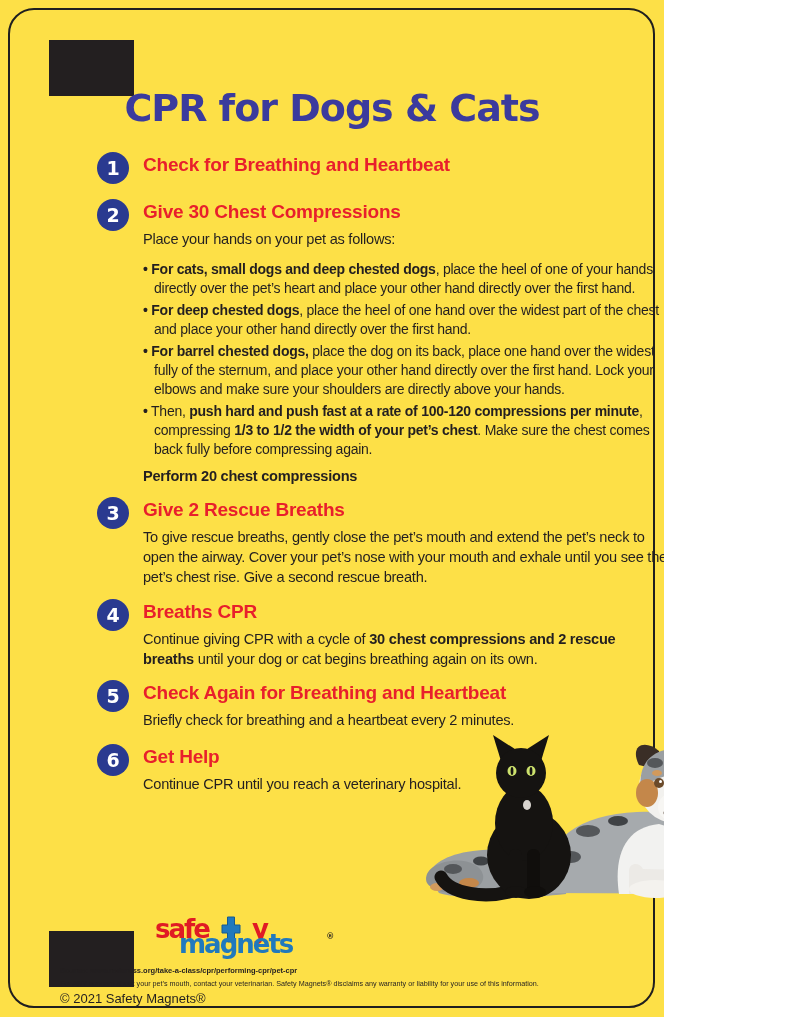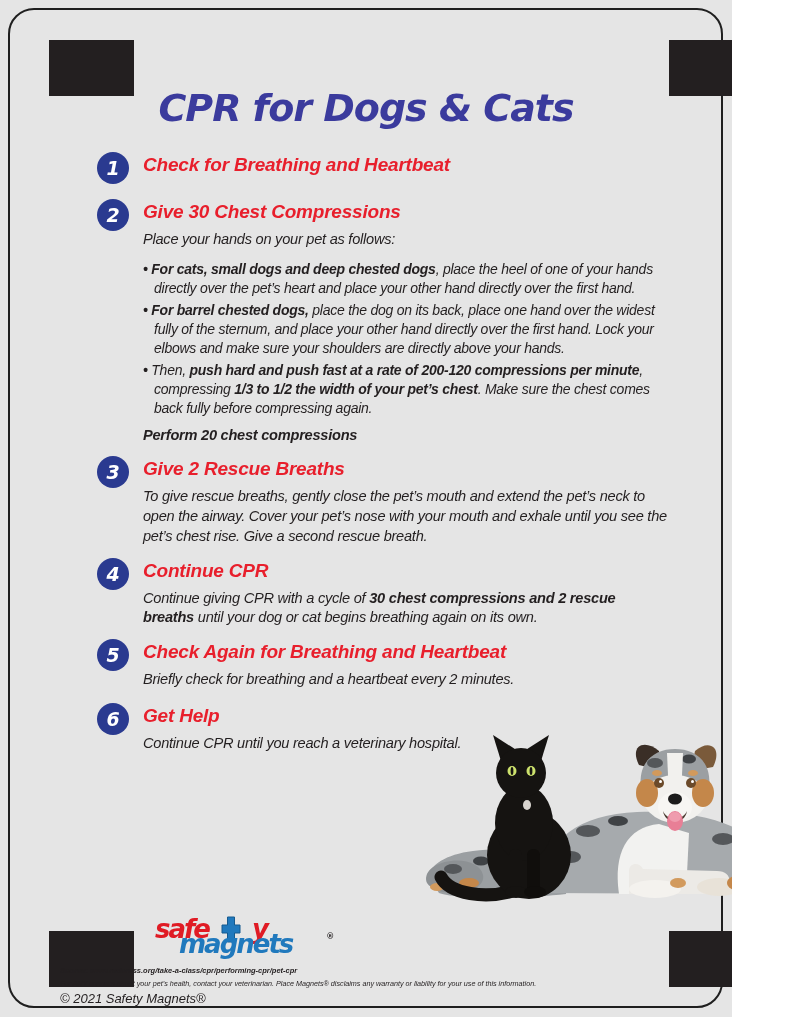--- a/index.html
+++ b/index.html
@@ -1,25 +1,24 @@
 <!DOCTYPE html>
 <html><head>
 <meta charset="utf-8">
 <style>
   * { box-sizing: border-box; margin: 0; padding: 0; }
   html, body { background: #ffffff; }
   body { font-family: "Liberation Sans", sans-serif; color: #231f20; }
 
   .page {
     position: relative;
-    width: 732px;
+    width: 664px;
     height: 1017px;
-    background: #e5e5e5;
+    background: #fde047;
     overflow: hidden;
-    font-style: italic;
   }
 
   .page-border {
     position: absolute;
     left: 8px; top: 8px; right: 9px; bottom: 9px;
     border: 2.5px solid #1f1f1f;
     border-radius: 26px;
     pointer-events: none;
   }
 
@@ -179,39 +178,40 @@
       </div>
     </div>
 
     <div class="step step-m12">
       <div class="step-num">2</div>
       <div class="step-body">
         <div class="step-heading">Give 30 Chest Compressions</div>
         <div class="body-text">Place your hands on your pet as follows:</div>
         <div class="bullets">
           <div class="bullet"><span class="dot">•</span> <span><span class="b">For cats, small dogs and deep chested dogs</span><span>, place the heel of one of your hands directly over the pet’s heart and place your other hand directly over the first hand.</span></span></div>
+          <div class="bullet"><span class="dot">•</span> <span><span class="b">For deep chested dogs</span><span>, place the heel of one hand over the widest part of the chest and place your other hand directly over the first hand.</span></span></div>
           <div class="bullet"><span class="dot">•</span> <span><span class="b">For barrel chested dogs,</span><span> place the dog on its back, place one hand over the widest fully of the sternum, and place your other hand directly over the first hand. Lock your elbows and make sure your shoulders are directly above your hands.</span></span></div>
-          <div class="bullet"><span class="dot">•</span> <span><span>Then, </span><span class="b">push hard and push fast at a rate of 200-120 compressions per minute</span><span>, compressing </span><span class="b">1/3 to 1/2 the width of your pet’s chest</span><span>. Make sure the chest comes back fully before compressing again.</span></span></div>
+          <div class="bullet"><span class="dot">•</span> <span><span>Then, </span><span class="b">push hard and push fast at a rate of 100-120 compressions per minute</span><span>, compressing </span><span class="b">1/3 to 1/2 the width of your pet’s chest</span><span>. Make sure the chest comes back fully before compressing again.</span></span></div>
         </div>
         <div class="note">Perform 20 chest compressions</div>
       </div>
     </div>
 
     <div class="step step-m10">
       <div class="step-num">3</div>
       <div class="step-body">
         <div class="step-heading">Give 2 Rescue Breaths</div>
         <div class="body-text">To give rescue breaths, gently close the pet’s mouth and extend the pet’s neck to open the airway. Cover your pet’s nose with your mouth and exhale until you see the pet’s chest rise. Give a second rescue breath.</div>
       </div>
     </div>
 
     <div class="step step-m10">
       <div class="step-num">4</div>
       <div class="step-body">
-        <div class="step-heading">Continue CPR</div>
+        <div class="step-heading">Breaths CPR</div>
         <div class="body-text"><span>Continue giving CPR with a cycle of </span><span class="b">30 chest compressions and 2 rescue breaths</span><span> until your dog or cat begins breathing again on its own.</span></div>
       </div>
     </div>
 
     <div class="step step-m12">
       <div class="step-num">5</div>
       <div class="step-body">
         <div class="step-heading">Check Again for Breathing and Heartbeat</div>
         <div class="body-text" style="max-width:430px">Briefly check for breathing and a heartbeat every 2 minutes.</div>
       </div>
@@ -311,16 +311,16 @@
       </svg>
       <span>y</span>
     </div>
     <div class="logo-line2">
       <span>magnets</span>
       <span class="logo-reg">®</span>
     </div>
   </div>
 
   <div class="fineprint fp-source">Source: www.redcross.org/take-a-class/cpr/performing-cpr/pet-cpr</div>
-  <div class="fineprint fp-disclaimer">For ANY concern about your pet’s health, contact your veterinarian. Place Magnets® disclaims any warranty or liability for your use of this information.</div>
+  <div class="fineprint fp-disclaimer">For ANY concern about your pet’s mouth, contact your veterinarian. Safety Magnets® disclaims any warranty or liability for your use of this information.</div>
   <div class="fineprint fp-copyright">© 2021 Safety Magnets®</div>
 
 </div>
 
 </body></html>

